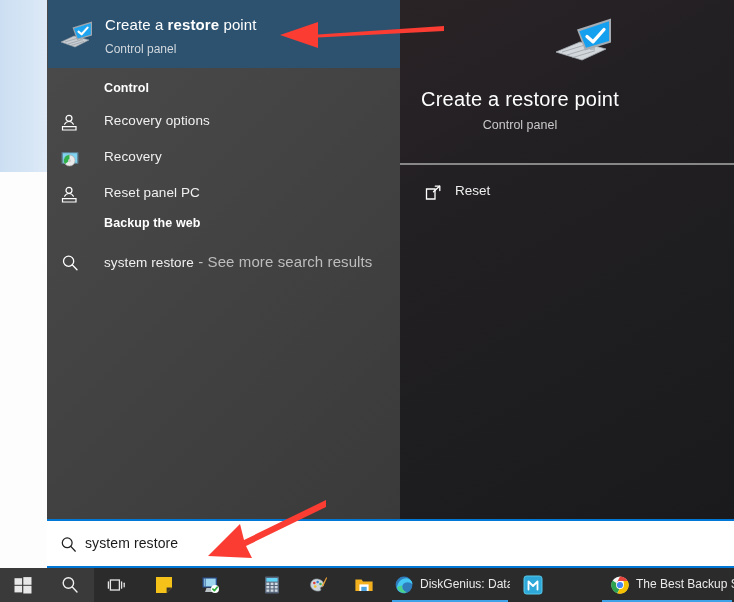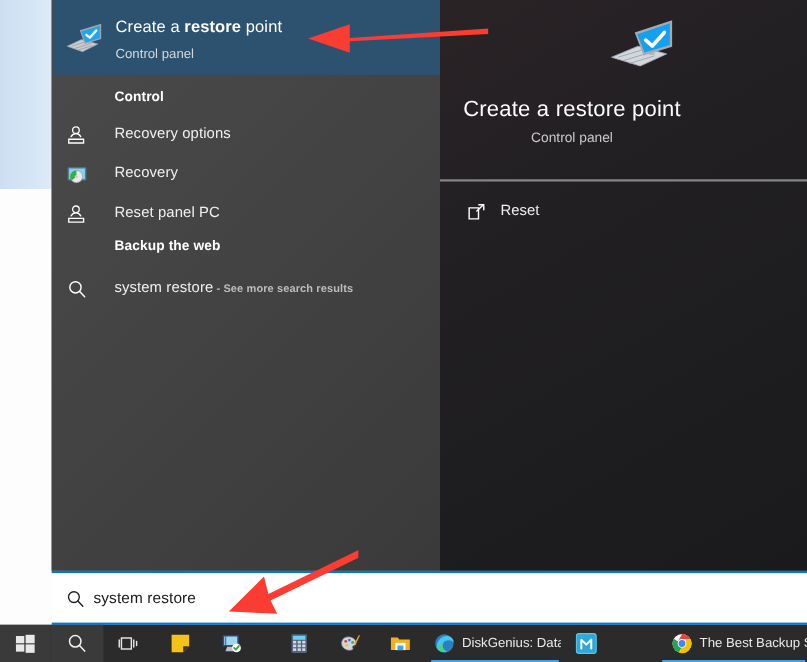--- a/index.html
+++ b/index.html
@@ -31,21 +31,21 @@
   #best-match .bm-title b{font-weight:bold;}
   #best-match .bm-sub{position:absolute;left:57px;top:42px;font-size:12px;color:#d2d8dd;white-space:nowrap;}
 
   
   .section-header{position:absolute;left:57px;font-size:12.5px;font-weight:bold;color:#ffffff;letter-spacing:.1px;}
 
   
   .res-row{position:absolute;left:1px;width:352px;height:36px;cursor:default;}
   .res-row .row-icon{position:absolute;left:12px;top:9px;width:20px;height:20px;}
   .res-row .row-label{position:absolute;left:56px;top:9px;font-size:13.5px;color:#f0f0f0;white-space:nowrap;letter-spacing:.1px;}
-  .res-row .row-label .suffix{color:#bdbdbd;font-size:10px;font-weight:bold;}
+  .res-row .row-label .suffix{color:#bdbdbd;font-size:15px;}
   .res-row .row-chev{position:absolute;left:357px;top:8px;width:18px;height:18px;}
   .chev{display:block;}
 
   
   #preview-icon{position:absolute;left:554px;top:12px;width:64px;height:56px;}
   #preview-title{position:absolute;left:353px;top:88px;width:334px;text-align:center;color:#ffffff;font-size:20px;letter-spacing:.2px;}
   #preview-sub{position:absolute;left:353px;top:118px;width:334px;text-align:center;color:#c9c9c9;font-size:12.5px;}
   #preview-divider{position:absolute;left:400px;top:163px;width:334px;height:1.5px;background:#9a9a9a;opacity:.85;}
   #open-action{position:absolute;left:400px;top:177px;width:334px;height:33px;cursor:default;}
   #open-action .open-icon{position:absolute;left:24px;top:7px;width:19px;height:19px;}

